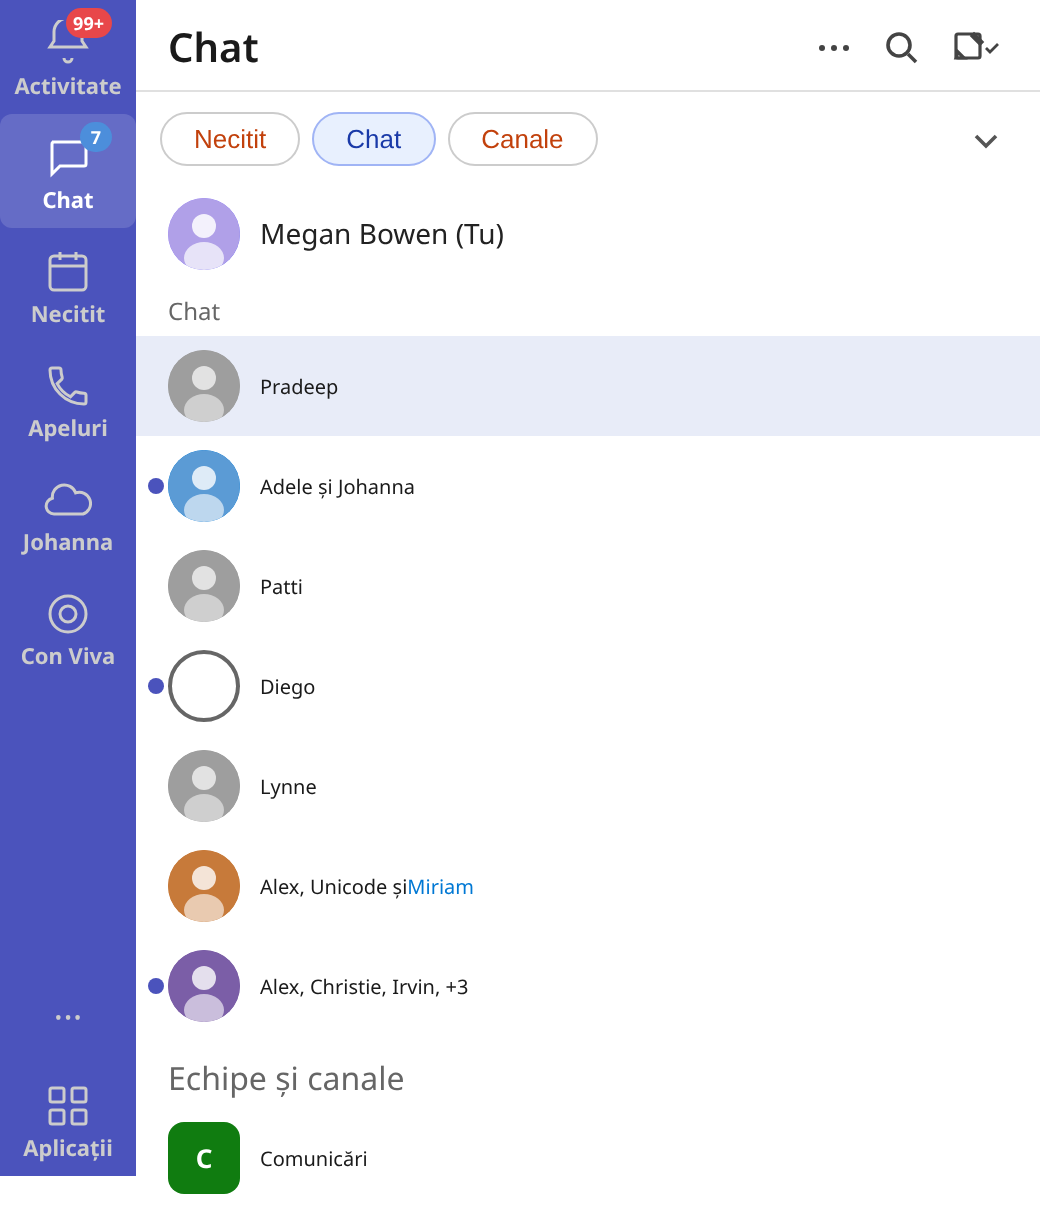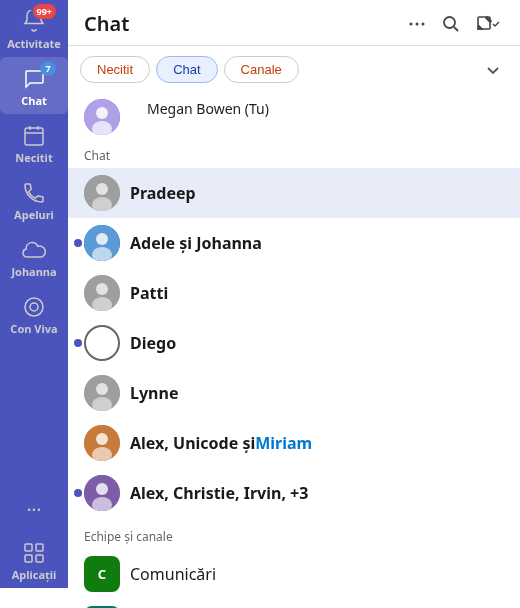--- a/index.html
+++ b/index.html
@@ -148,23 +148,23 @@
     
     .chat-list {
       flex: 1;
       overflow-y: auto;
       padding: 4px 0 0;
     }
 
     
     .megan-row {
       display: flex;
-      align-items: flex-start;
+      align-items: center;
       padding: 6px 16px 4px;
-      gap: 27px;
+      gap: 10px;
     }
     .megan-avatar {
       width: 36px;
       height: 36px;
       border-radius: 50%;
       background: linear-gradient(135deg, #a78bfa, #6366f1);
       display: flex;
       align-items: center;
       justify-content: center;
       color: #fff;
@@ -215,32 +215,32 @@
       align-items: center;
       justify-content: center;
       color: #fff;
       font-weight: 600;
       font-size: 13px;
       flex-shrink: 0;
       overflow: hidden;
     }
     .avatar-circle.gray { background: #9e9e9e; }
     .chat-row-name {
-      font-size: 16px;
+      font-size: 10px;
       color: #1a1a1a;
-      font-weight: 700;
+      font-weight: 400;
     }
     .chat-row-name .extra {
       color: #0078d4;
       margin-left: 0;
     }
 
     
     .section-label-teams {
-      font-size: 12px;
+      font-size: 16px;
       color: #666;
       padding: 10px 16px 4px;
     }
     .team-row {
       display: flex;
       align-items: center;
       padding: 7px 16px;
       gap: 10px;
       cursor: pointer;
     }
@@ -252,21 +252,21 @@
       align-items: center;
       justify-content: center;
       color: #fff;
       font-weight: 700;
       font-size: 13px;
       flex-shrink: 0;
     }
     .team-icon.green { background: #107c10; }
     .team-icon.teal { background: #00796b; }
     .team-name {
-      font-size: 16px;
+      font-size: 10px;
       color: #1a1a1a;
     }
 
     
     .chat-list::-webkit-scrollbar { width: 4px; }
     .chat-list::-webkit-scrollbar-thumb { background: #ccc; border-radius: 2px; }
 
     
     svg { display: block; }
   </style>

